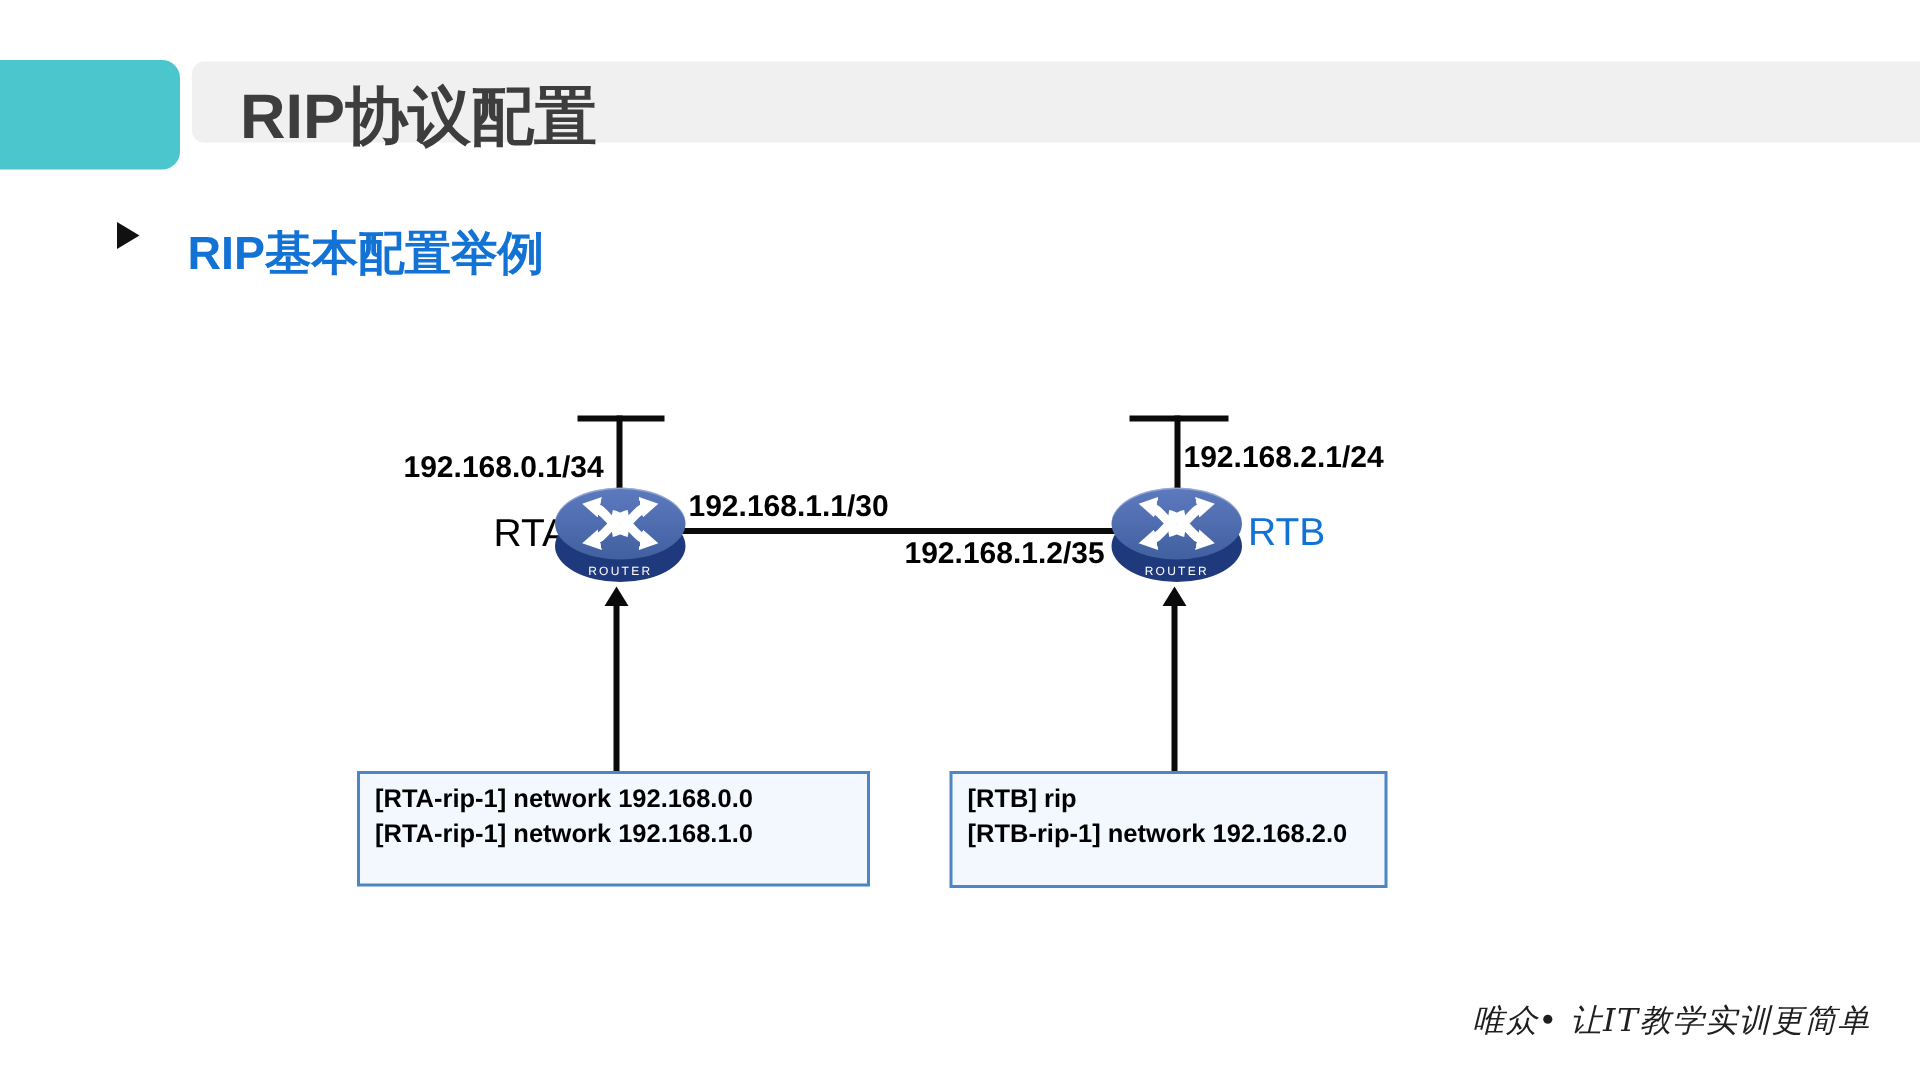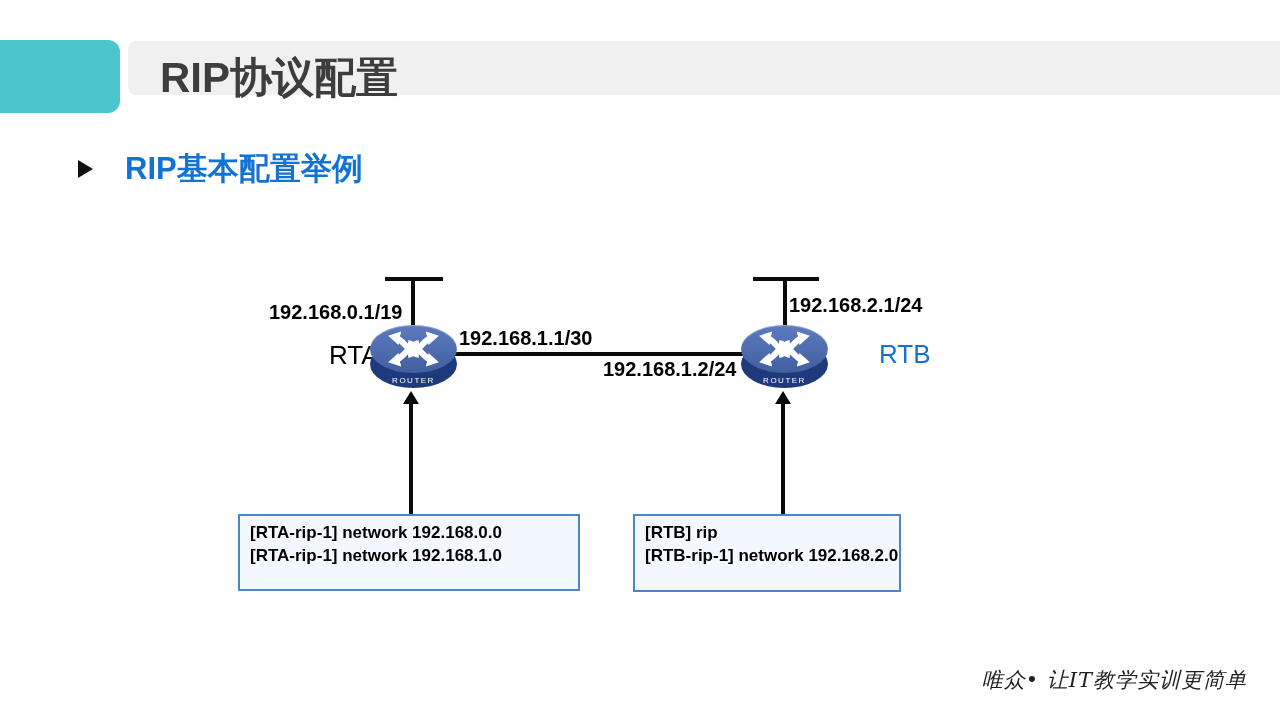--- a/index.html
+++ b/index.html
@@ -21,21 +21,21 @@
 
   
   .accent-block{position:absolute;left:0;top:40px;width:120px;height:73px;
     background:var(--accent-teal);border-radius:0 12px 12px 0;}
   .title-bar{position:absolute;left:128px;top:41px;width:1152px;height:54px;
     background:var(--title-bar-bg);border-radius:8px 0 0 8px;}
   .page-title{position:absolute;left:32px;top:0;height:73px;line-height:73px;
     font-size:42px;font-weight:bold;color:var(--title-text);white-space:nowrap;}
 
   
-  .subtitle-row{position:absolute;left:78px;top:148px;display:flex;align-items:center;}
+  .subtitle-row{position:absolute;left:78px;top:148px;display:flex;align-items:flex-start;}
   .bullet-triangle{width:0;height:0;border-top:9px solid transparent;
     border-bottom:9px solid transparent;border-left:15px solid #111;margin-right:32px;}
   .subtitle-text{font-size:31px;font-weight:bold;color:var(--brand-blue);white-space:nowrap;}
 
   
   .hline,.vline{position:absolute;background:var(--line-black);}
   .diagram-label{position:absolute;font-size:20px;font-weight:bold;color:#000;white-space:nowrap;}
   .router-name-label{position:absolute;font-size:26px;font-weight:normal;color:#000;white-space:nowrap;}
   .router-name-label.blue{color:var(--brand-blue);}
 
@@ -80,27 +80,27 @@
   </div>
 
   <div class="hline" style="left:385px;top:277px;width:58px;height:4px;"></div>
   <div class="vline" style="left:411px;top:277px;width:4px;height:58px;"></div>
 
   <div class="hline" style="left:753px;top:277px;width:66px;height:4px;"></div>
   <div class="vline" style="left:783px;top:277px;width:4px;height:58px;"></div>
 
   <div class="hline" style="left:448px;top:352px;width:302px;height:4px;z-index:1;"></div>
 
-  <div class="diagram-label" style="left:269px;top:301px;">192.168.0.1/19</div>
+  <div class="diagram-label" style="left:269px;top:301px;">192.168.0.1/34</div>
   <div class="diagram-label" style="left:459px;top:327px;">192.168.1.1/30</div>
-  <div class="diagram-label" style="left:603px;top:358px;">192.168.1.2/24</div>
+  <div class="diagram-label" style="left:603px;top:358px;">192.168.1.2/35</div>
   <div class="diagram-label" style="left:789px;top:294px;">192.168.2.1/24</div>
 
   <div class="router-name-label" style="left:329px;top:340px;">RTA</div>
-  <div class="router-name-label blue" style="left:832px;top:339px;margin-left:47px;">RTB</div>
+  <div class="router-name-label blue" style="left:832px;top:339px;">RTB</div>
 
   <div class="router" style="left:370px;top:325px;">
     <div class="router-side"></div>
     <div class="router-top">
       <svg width="87" height="48" viewBox="0 0 87 48">
         <defs>
           <marker id="ahA" markerUnits="userSpaceOnUse" markerWidth="14" markerHeight="14" refX="6" refY="7" orient="auto">
             <path d="M0,0 L12,7 L0,14 Z" fill="#fff"></path>
           </marker>
         </defs>
@@ -139,20 +139,20 @@
   <div class="up-arrow-line" style="left:409px;top:402px;height:112px;"></div>
 
   <div class="up-arrow-head" style="left:775px;top:391px;"></div>
   <div class="up-arrow-line" style="left:781px;top:402px;height:112px;"></div>
 
   <div class="config-box" style="left:238px;top:514px;width:342px;height:77px;">
     <div class="config-line">[RTA-rip-1] network 192.168.0.0</div>
     <div class="config-line">[RTA-rip-1] network 192.168.1.0</div>
   </div>
 
-  <div class="config-box" style="left:633px;top:514px;width:268px;height:78px;">
+  <div class="config-box" style="left:633px;top:514px;width:292px;height:78px;">
     <div class="config-line">[RTB] rip</div>
     <div class="config-line">[RTB-rip-1] network 192.168.2.0</div>
   </div>
 
   <div class="footer-slogan">唯众• 让IT教学实训更简单</div>
 
 </div>
 
 </body></html>

